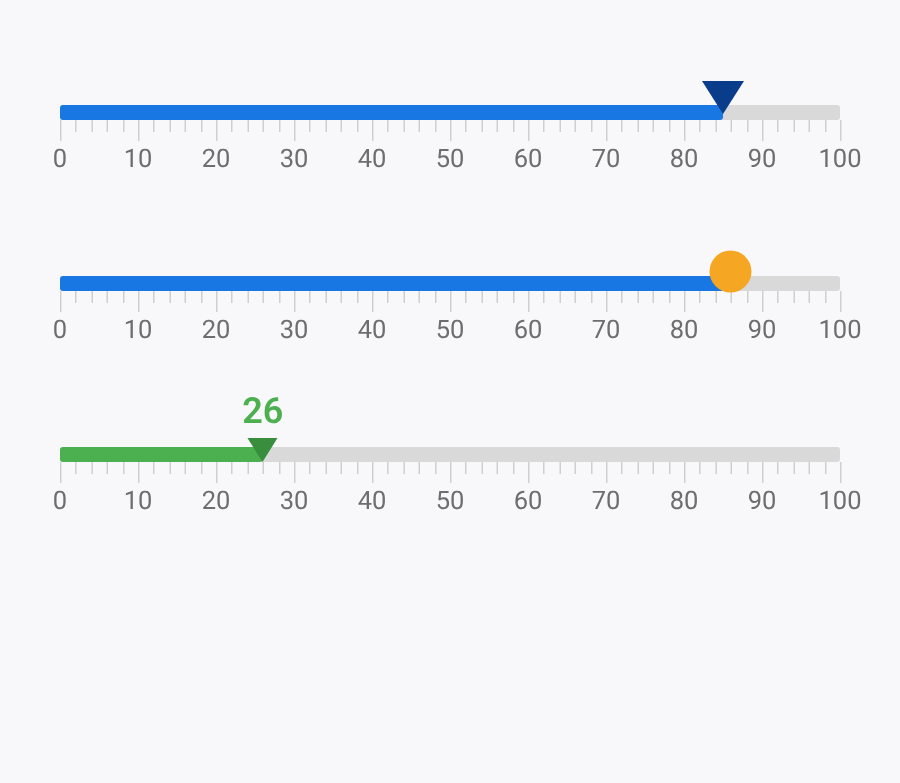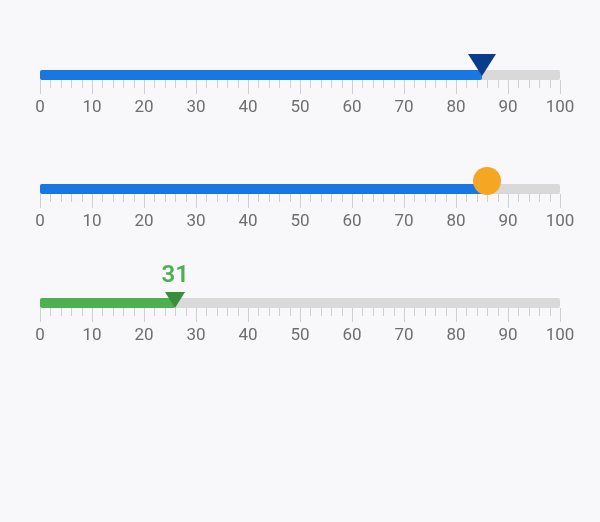--- a/index.html
+++ b/index.html
@@ -230,21 +230,21 @@
           <div class="tick major" style="left: 100%;"></div>
           <div class="tick-label" style="left: 100%;">100</div>
         </div>
     </div>
   </div>
 
   <div class="slider" style="margin-bottom:0;">
     <div class="ruler">
       <div class="bar-bg"></div>
       <div class="bar-fill" style="width:26.000%;background:#4caf50;"></div>
-      <span class="value-label" style="left:26.000%;color:#4caf50;">31</span>
+      <span class="value-label" style="left:26.000%;color:#4caf50;">26</span>
       <div class="thumb triangle small" style="left:26.000%;border-top:16px solid #388e3c;"></div>
       <div class="ticks" id="ticks-3">
           <div class="tick major" style="left: 0%;"></div>
           <div class="tick-label" style="left: 0%;">0</div>
           <div class="tick minor" style="left: 2%;"></div>
           <div class="tick minor" style="left: 4%;"></div>
           <div class="tick minor" style="left: 6%;"></div>
           <div class="tick minor" style="left: 8%;"></div>
           <div class="tick major" style="left: 10%;"></div>
           <div class="tick-label" style="left: 10%;">10</div>

